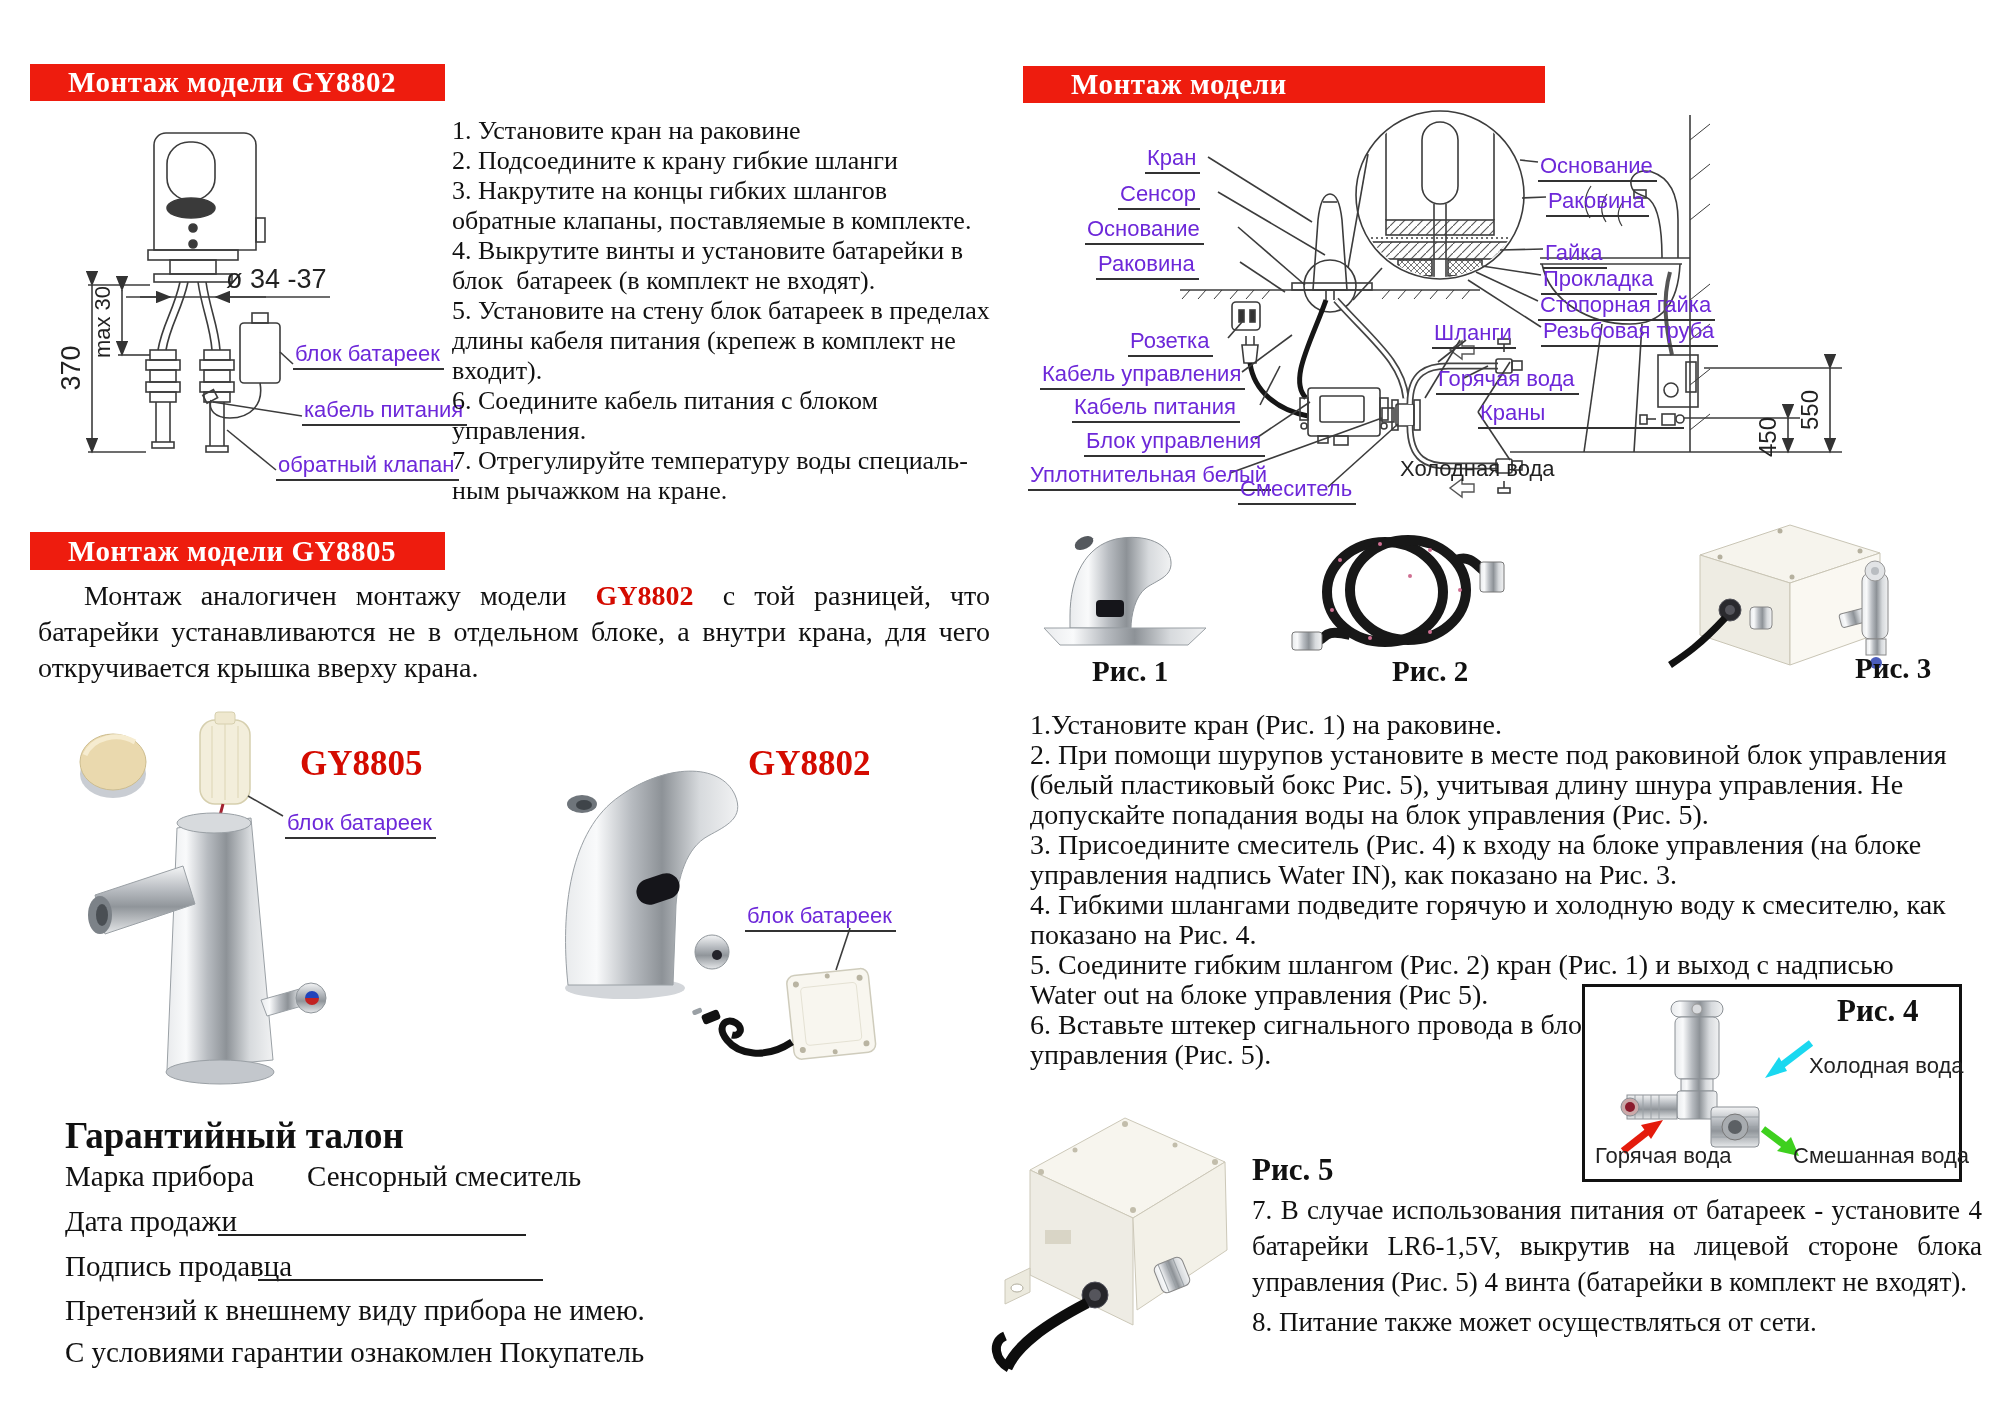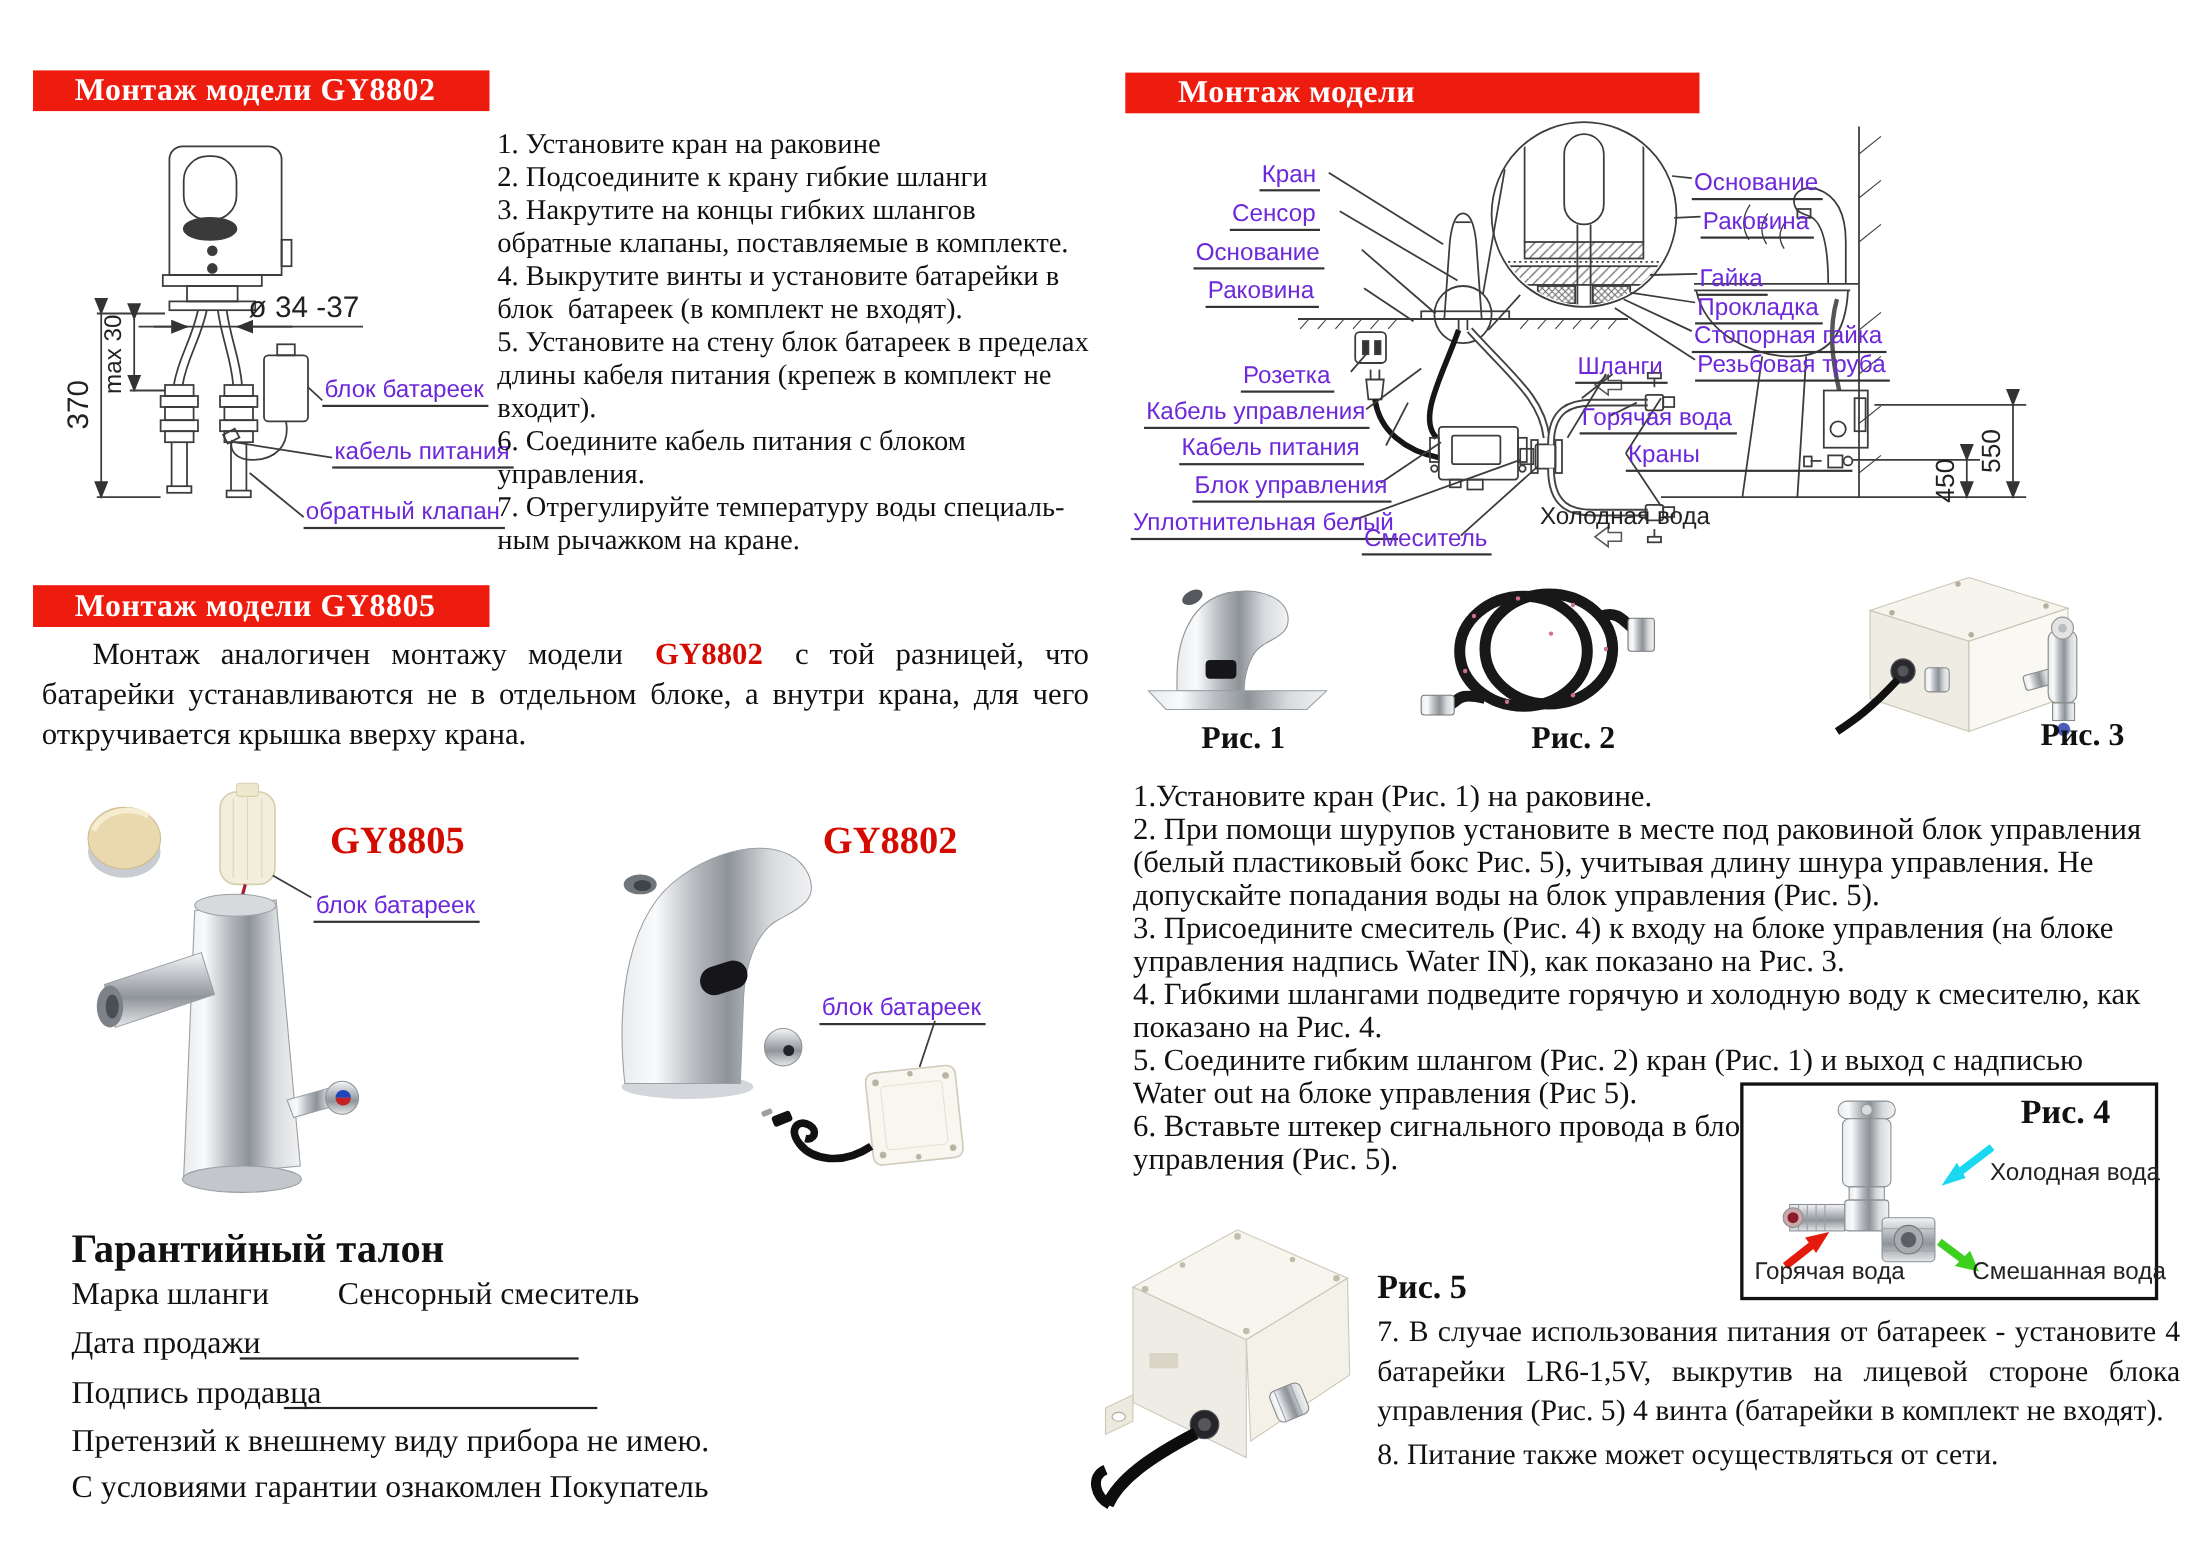--- a/index.html
+++ b/index.html
@@ -210,21 +210,21 @@
     </g>
     <path d="M252,342 C225,360 198,354 187,340 C176,326 186,317 196,323 C204,328 200,337 192,335" stroke="#111" stroke-width="7" fill="none"></path>
     <rect x="162" y="312" width="18" height="10" rx="3" transform="rotate(-22 171 317)" fill="#111"></rect>
     <rect x="152" y="309" width="10" height="5" rx="2" transform="rotate(-22 157 311)" fill="#9aa0a5"></rect>
     <line x1="310" y1="228" x2="296" y2="270" class="lineart"></line>
   </svg>
   <span class="photo-model model-red" style="left:748px; top:744px;">GY8802</span>
   <span class="dlabel" style="left:745px; top:903px;">блок батареек</span>
 
   <div class="warranty-label" style="left:65px; top:1114px; font-weight:bold; font-size:37px;">Гарантийный талон</div>
-  <div class="warranty-label" style="left:65px; top:1160px;">Марка шланги</div>
+  <div class="warranty-label" style="left:65px; top:1160px;">Марка прибора</div>
   <div class="warranty-label" style="left:307px; top:1160px;">Сенсорный смеситель</div>
   <div class="warranty-label" style="left:65px; top:1205px;">Дата  продажи</div>
   <div class="wline" style="left:218px; top:1206px; width:308px; height:28px;"></div>
   <div class="warranty-label" style="left:65px; top:1250px;">Подпись  продавца</div>
   <div class="wline" style="left:258px; top:1251px; width:285px; height:28px;"></div>
   <div class="warranty-label" style="left:65px; top:1294px;">Претензий к внешнему виду прибора не имею.</div>
   <div class="warranty-label" style="left:65px; top:1336px;">С условиями гарантии ознакомлен  Покупатель</div>
 
   <div class="banner" style="left:1023px; top:66px; width:474px; height:37px; padding-left:48px;">Монтаж модели</div>
 

